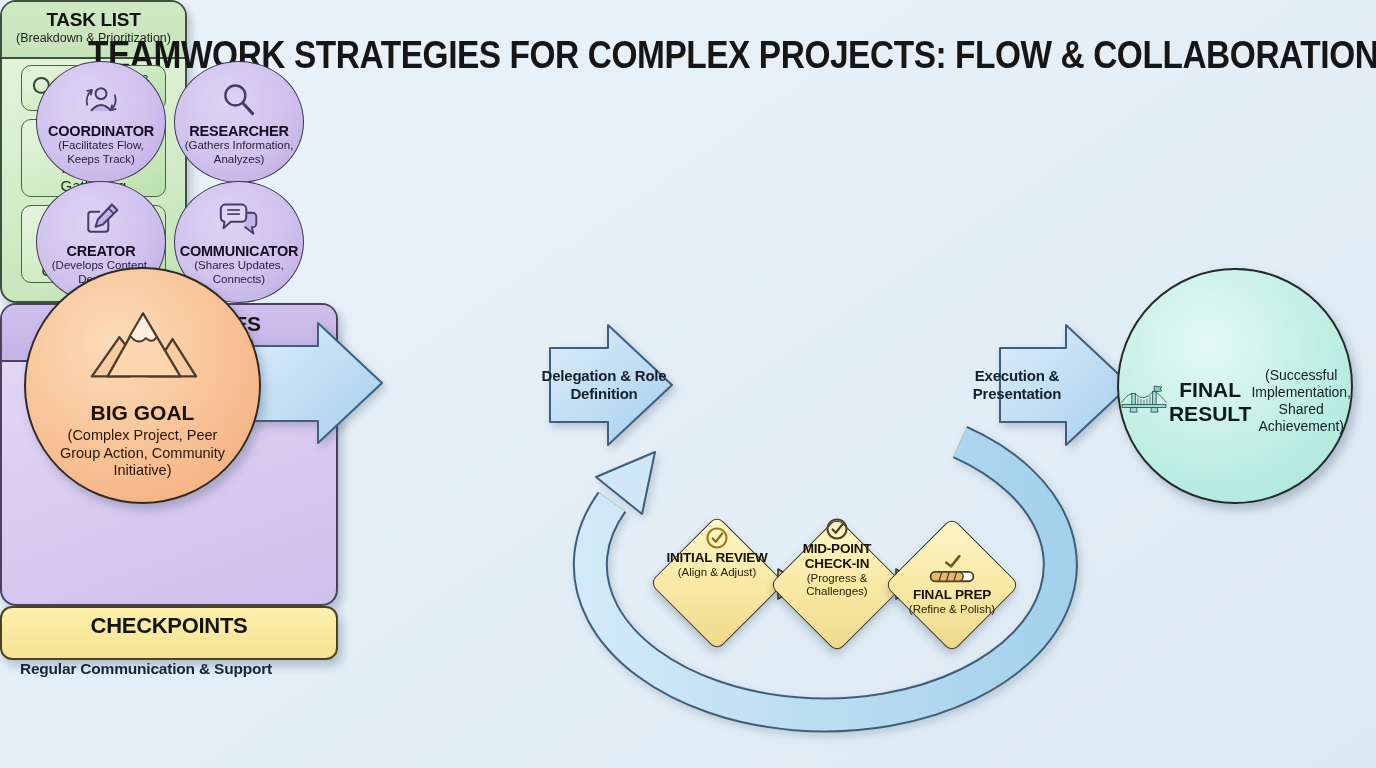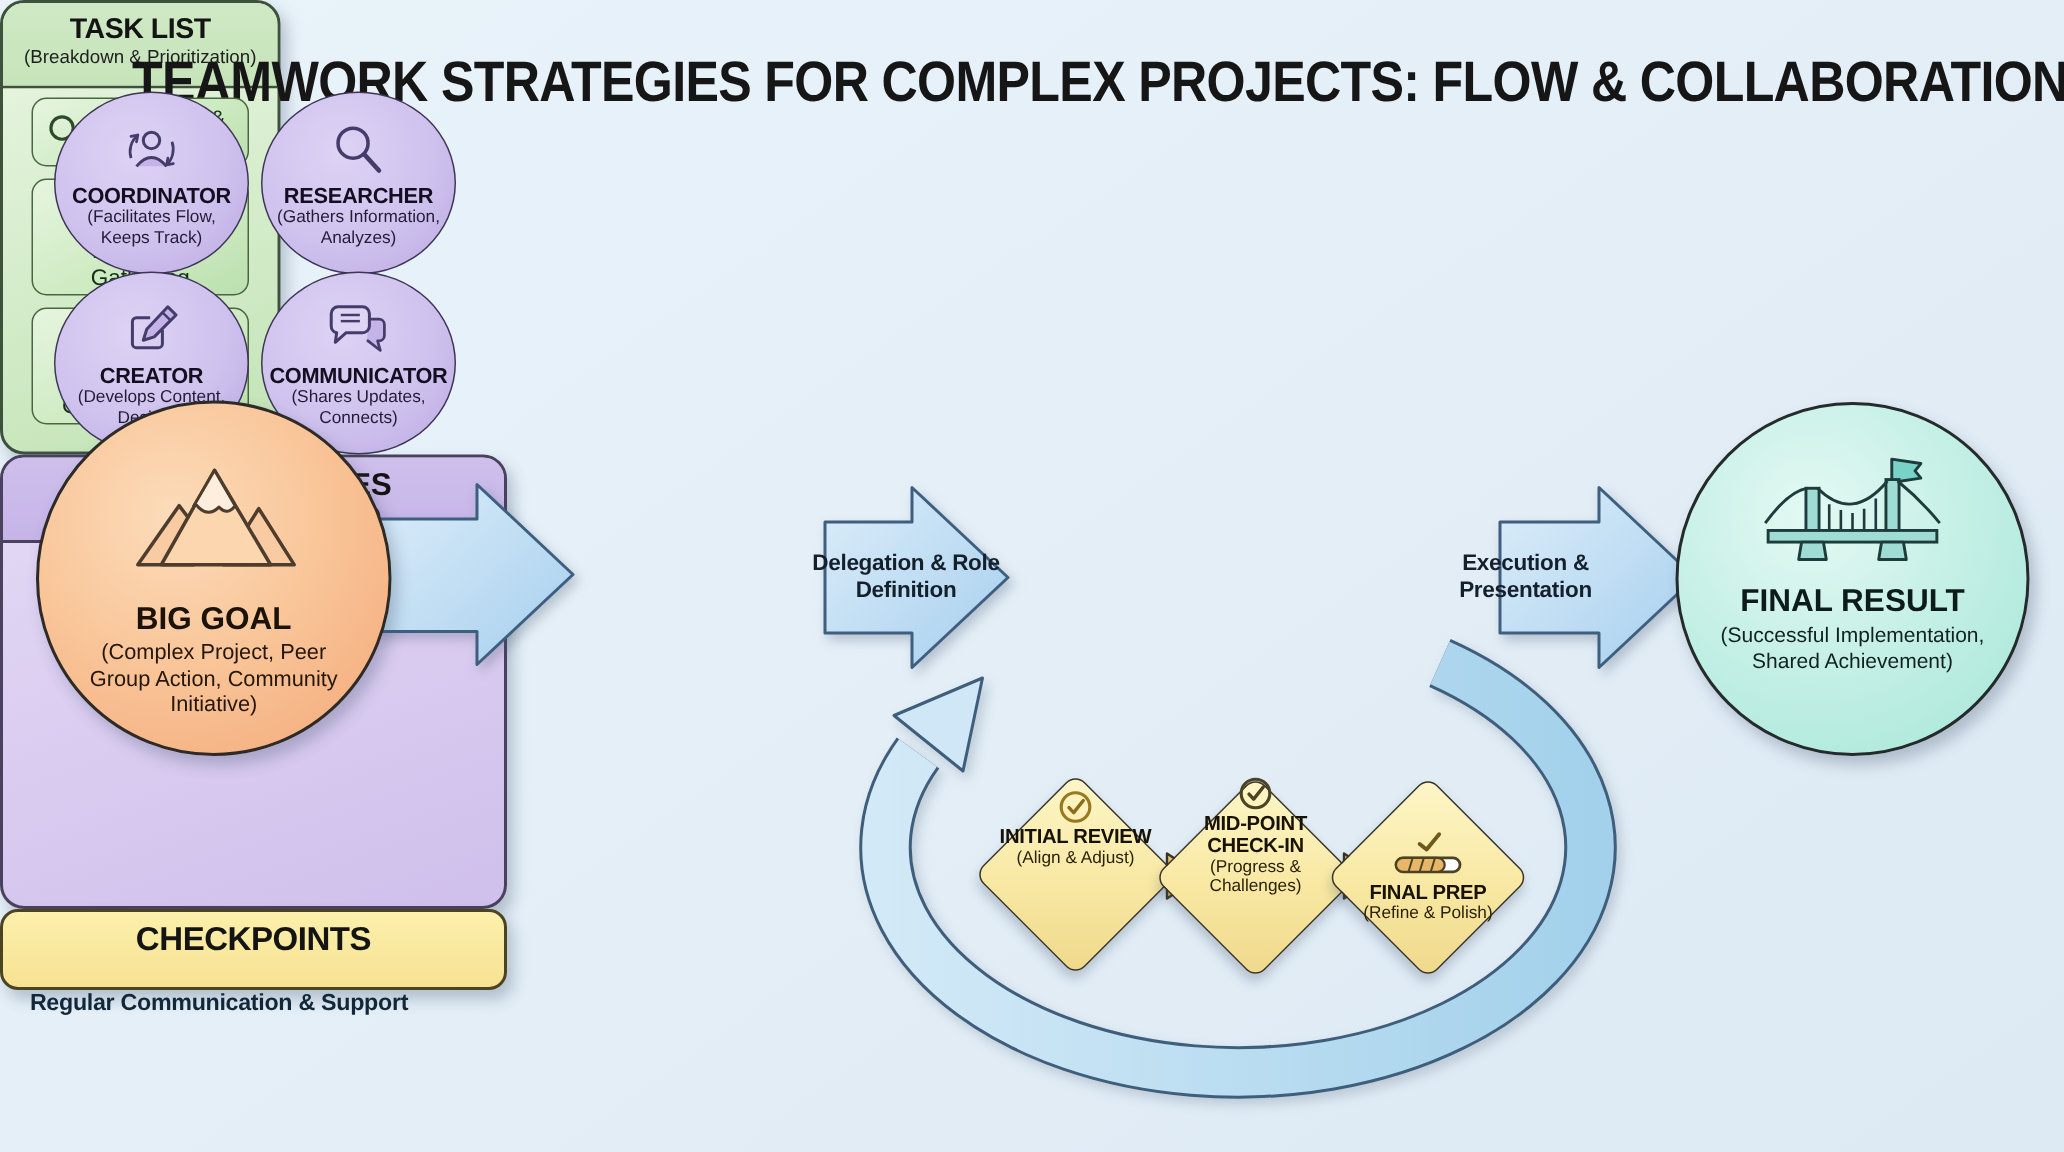--- a/index.html
+++ b/index.html
@@ -31,21 +31,21 @@
     background:radial-gradient(circle at 38% 32%, #fcdcba 0%, #f9c69a 45%, #f3a877 100%);
     border:2px solid #2e2a26; z-index:5;
     display:flex; flex-direction:column; align-items:center; text-align:center; padding-top:32px; }
   #big-goal .ttl { font-size:21px; font-weight:700; color:#1b120a; margin-top:16px; }
   #big-goal .sub { font-size:14.5px; color:#241709; width:180px; line-height:1.22; margin-top:2px; }
 
   
   #final-result { left:1117px; top:268px; width:236px; height:236px; border-radius:50%;
     background:radial-gradient(circle at 38% 32%, #e4f9f4 0%, #c6f0e6 45%, #a5e6d8 100%);
     border:2px solid #252b2b; z-index:5;
-    display:flex; flex-direction:column; align-items:center; text-align:center; padding-top:28px; }
+    display:flex; flex-direction:row; align-items:center; text-align:center; padding-top:28px; }
   #final-result .ttl { font-size:21px; font-weight:700; color:#0d1b1b; margin-top:3px; }
   #final-result .sub { font-size:14px; color:#10211f; width:176px; line-height:1.22; margin-top:2px; }
 
   
   #task-list { left:363px; top:227px; width:187px; height:303px; border-radius:16px;
     background:linear-gradient(160deg,#eaf6e4 0%,#d4ecca 55%,#c2e3b5 100%);
     border:2px solid #3d513d; z-index:2; }
   #task-list .header { height:57px; border-bottom:2px solid #3d513d; border-radius:14px 14px 0 0;
     background:linear-gradient(#cfe9c4,#c6e4ba); text-align:center; padding-top:7px; }
   #task-list .header .t { font-size:19px; letter-spacing:-0.3px; }

